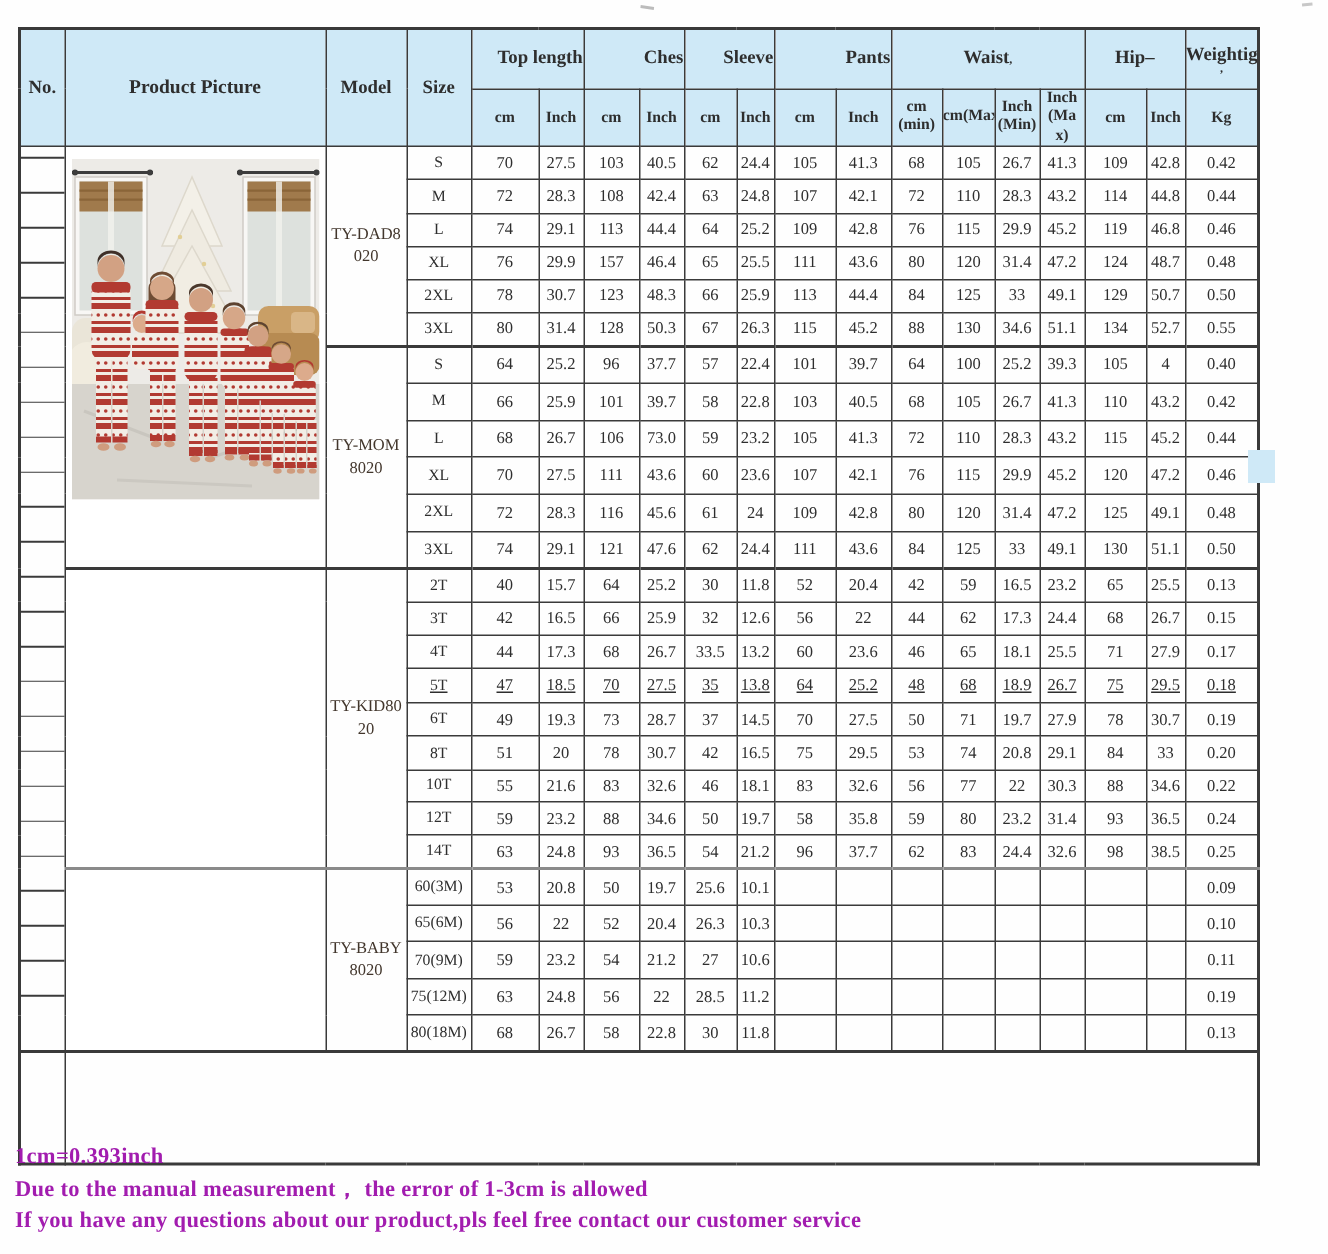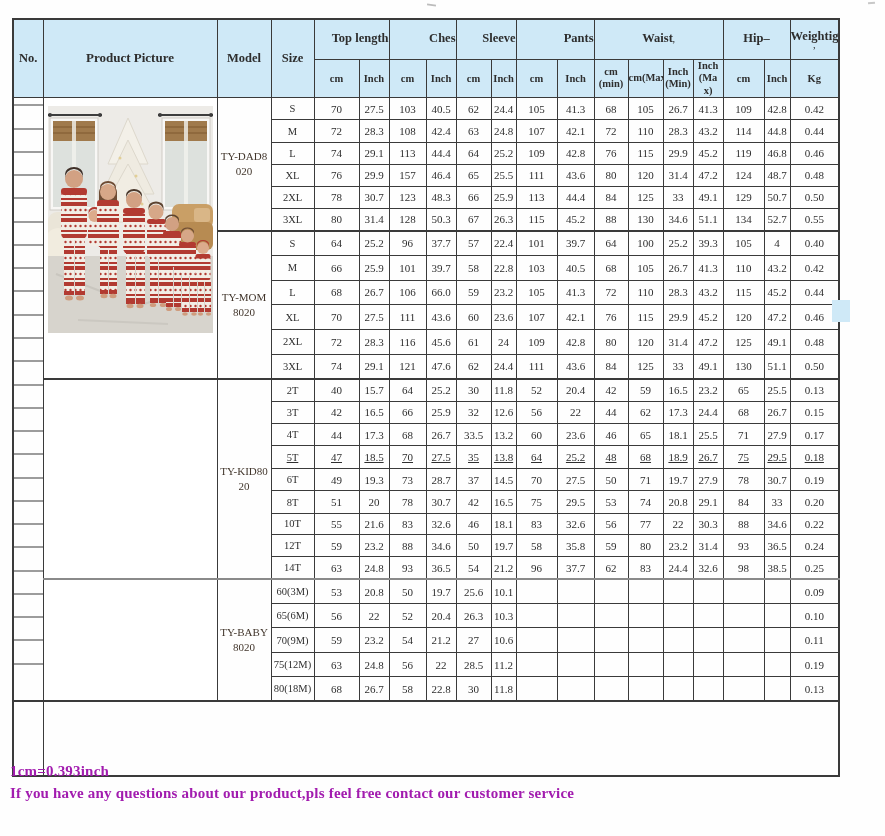--- a/index.html
+++ b/index.html
@@ -397,21 +397,21 @@
           <td class="val">41.3</td>
           <td class="val">110</td>
           <td class="val">43.2</td>
           <td class="val">0.42</td>
         </tr>
         <tr style="height: 24.66px;">
           <td class="sz">L</td>
           <td class="val">68</td>
           <td class="val">26.7</td>
           <td class="val">106</td>
-          <td class="val">66.0</td>
+          <td class="val">73.0</td>
           <td class="val">59</td>
           <td class="val">23.2</td>
           <td class="val">105</td>
           <td class="val">41.3</td>
           <td class="val">72</td>
           <td class="val">110</td>
           <td class="val">28.3</td>
           <td class="val">43.2</td>
           <td class="val">115</td>
           <td class="val">45.2</td>
@@ -731,16 +731,17 @@
         <td></td>
         <td colspan="18" style="border-left:1px solid #3a3a3a;"></td>
       </tr>
     </tbody>
   </table>
 
   <div class="bluesq"></div>
 
   <div class="footer">
     <div>1cm=0.393inch</div>
+    <div>Due to the manual measurement，  the error of 1-3cm is allowed</div>
     <div>If you have any questions about our product,pls feel free contact our customer service</div>
   </div>
 
 </div>
 
 </body></html>

